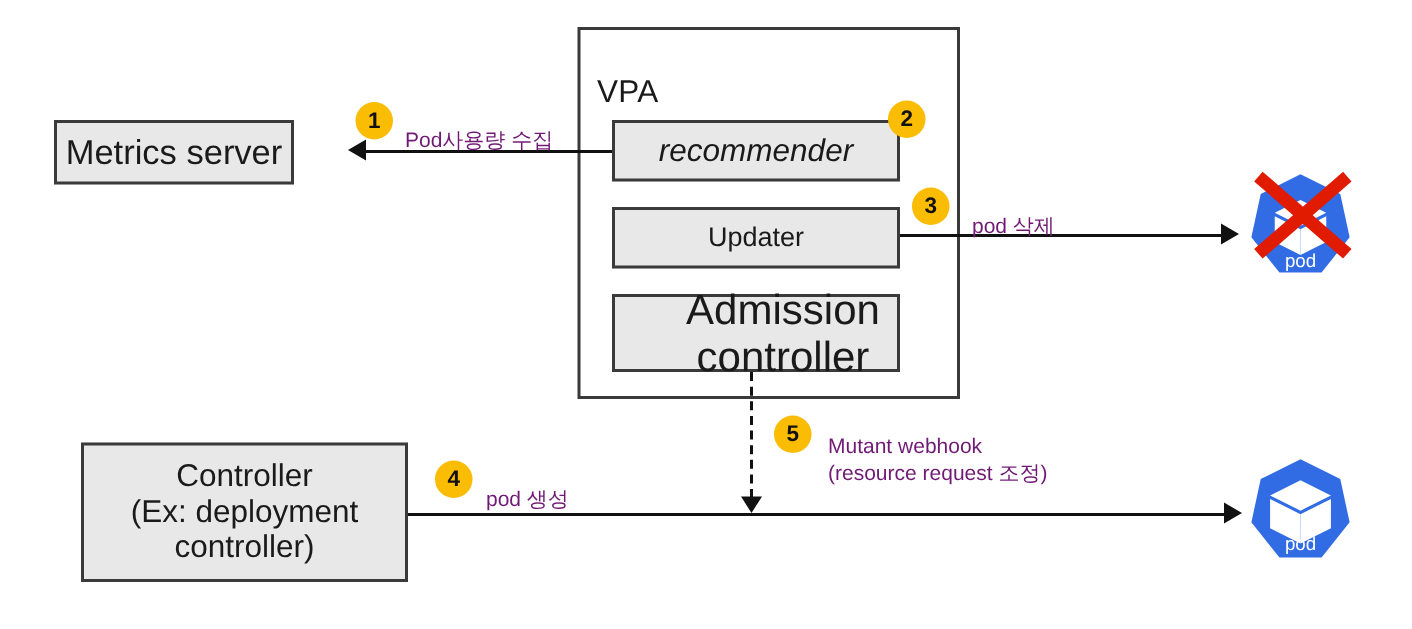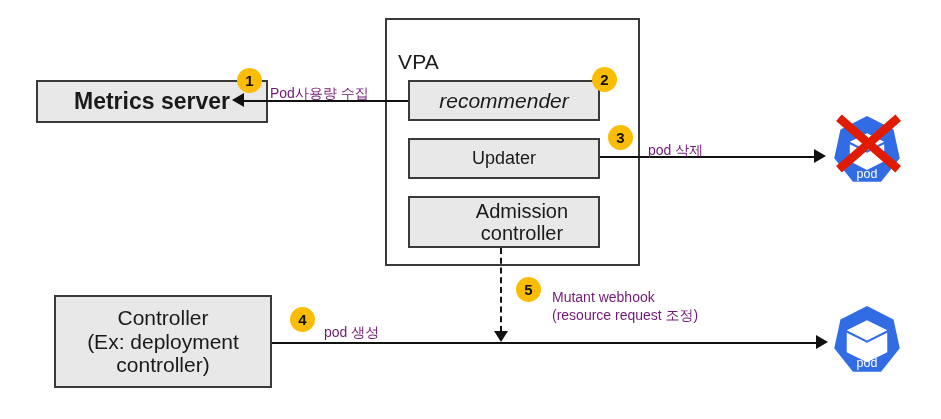--- a/index.html
+++ b/index.html
@@ -37,43 +37,42 @@
     border: 2px solid #3a3a3a;
   }
   .outer-title {
     position: absolute;
     color: #1a1a1a;
     font-size: 21px;
     letter-spacing: .2px;
   }
 
   #metrics-server {
-    left: 36px; top: 80px; width: 232px; height: 43px;
+    left: 36px; top: 80px; width: 160px; height: 43px;
     font-size: 23px;
-    font-weight: bold;
   }
   #controller-box {
     left: 54px; top: 295px; width: 218px; height: 93px;
     font-size: 21px;
   }
   #vpa-box { left: 385px; top: 18px; width: 255px; height: 248px; }
   #vpa-title { left: 398px; top: 26px; margin-top: 24px; }
 
   #recommender-box {
     left: 408px; top: 80px; width: 192px; height: 41px;
     font-size: 21px;
     font-style: italic;
   }
   #updater-box {
     left: 408px; top: 138px; width: 192px; height: 41px;
     font-size: 18px;
   }
   #admission-box {
     left: 408px; top: 196px; width: 192px; height: 52px;
-    font-size: 20px;
+    font-size: 28px;
     padding-left: 36px;
   }
 
   
   .hline {
     position: absolute;
     height: 0;
     border-top: 2.4px solid #111111;
   }
   .dashed-v {

